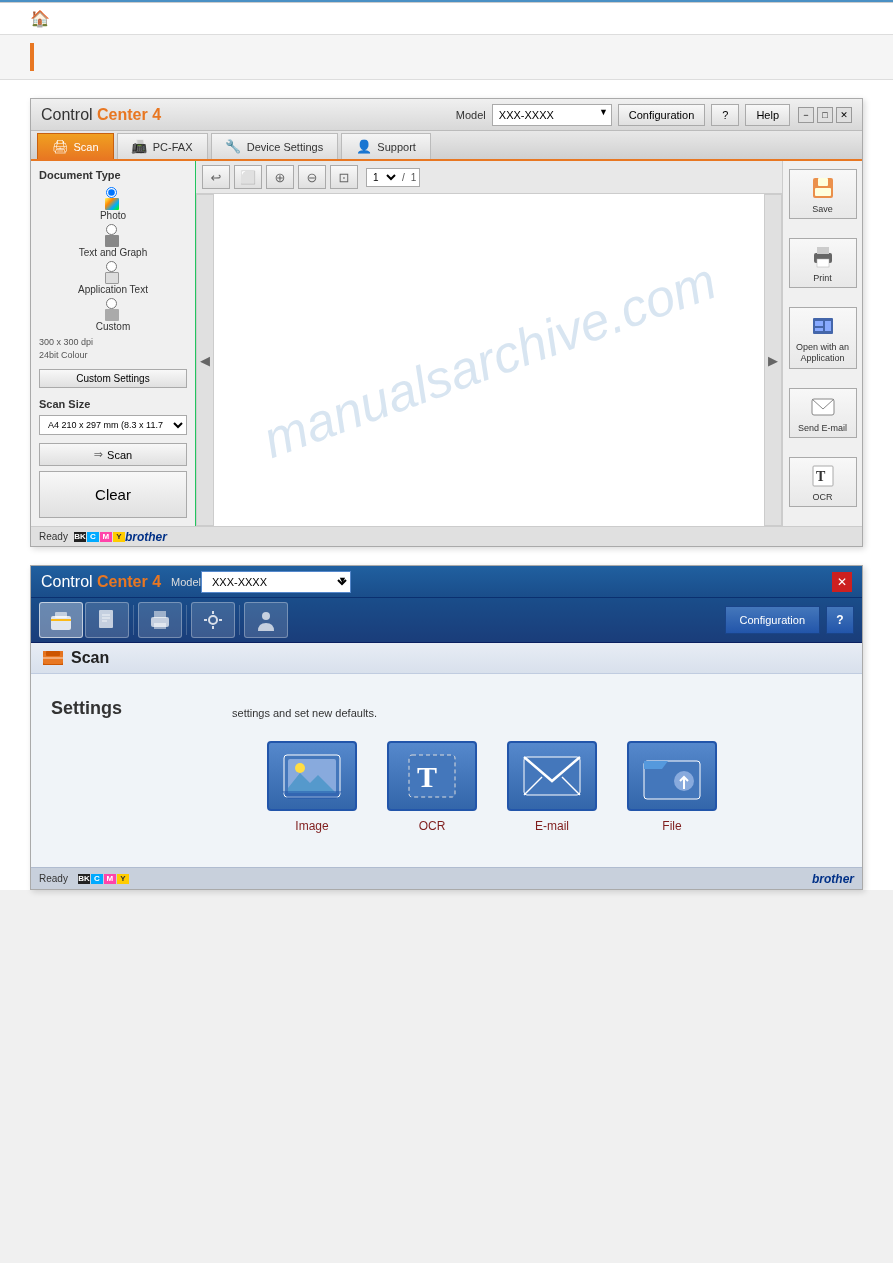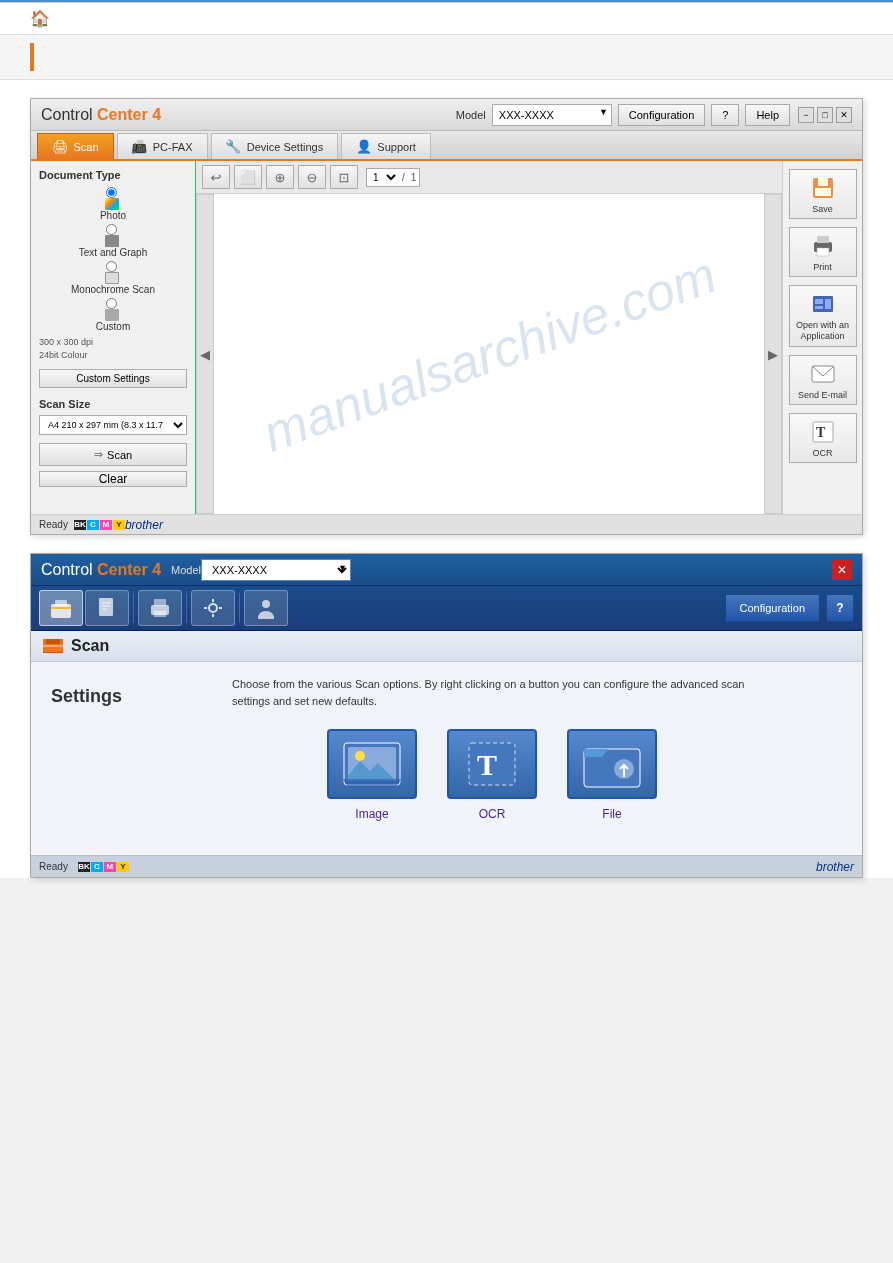--- a/index.html
+++ b/index.html
@@ -232,22 +232,22 @@
       margin-bottom: 5px;
     }
     .scan-btn-icon {
       margin-right: 4px;
       color: #666;
     }
     .clear-btn {
       width: 100%;
       background: linear-gradient(to bottom, #f8f8f8, #e0e0e0);
       border: 1px solid #aaa;
-      padding: 0;
-      font-size: 12px;
+      padding: 14px;
+      font-size: 15px;
       cursor: pointer;
       text-align: center;
     }
 
     
     .center-area {
       flex: 1;
       display: flex;
       flex-direction: column;
     }
@@ -328,21 +328,21 @@
 
     
     .right-panel {
       width: 80px;
       background: #f0f0f0;
       border-left: 1px solid #ccc;
       display: flex;
       flex-direction: column;
       align-items: center;
       padding: 8px 4px;
-      gap: 8px;
+      gap: 19px;
     }
     .action-btn {
       width: 68px;
       background: linear-gradient(to bottom, #f8f8f8, #e8e8e8);
       border: 1px solid #aaa;
       display: flex;
       flex-direction: column;
       align-items: center;
       padding: 4px 2px;
       cursor: pointer;
@@ -383,21 +383,21 @@
       font-size: 8px;
       font-weight: bold;
       display: flex;
       align-items: center;
       justify-content: center;
     }
     .brother-logo {
       font-size: 12px;
       font-style: italic;
       color: #003087;
-      font-weight: normal;
+      font-weight: bold;
     }
 
     
     .window2 {
       margin: 10px 30px 18px 30px;
       border: 1px solid #aaa;
       background: #fff;
       box-shadow: 2px 2px 6px rgba(0,0,0,0.15);
     }
     .titlebar2 {
@@ -557,21 +557,21 @@
       border: 2px solid #2255aa;
       border-radius: 4px;
       display: flex;
       align-items: center;
       justify-content: center;
       color: #fff;
       font-size: 32px;
     }
     .scan-action-label {
       font-size: 12px;
-      color: #4c1d95;
+      color: #7f1d1d;
       text-align: center;
     }
     .settings-label {
       font-size: 18px;
       color: #333;
       font-weight: bold;
       margin-right: 20px;
       align-self: flex-start;
       margin-top: 10px;
     }
@@ -661,21 +661,21 @@
           <span>Photo</span>
         </div>
         <div class="radio-option">
           <input type="radio" name="doctype" style="">
           <span style="display:inline-block;width:14px;height:12px;background:#888;margin-right:3px;border-radius:1px;"></span>
           <span>Text and Graph</span>
         </div>
         <div class="radio-option">
           <input type="radio" name="doctype" style="">
           <span style="display:inline-block;width:14px;height:12px;background:#ddd;border:1px solid #999;margin-right:3px;border-radius:1px;"></span>
-          <span>Monochrome Scan</span>
+          <span>Application Text</span>
         </div>
         <div class="radio-option">
           <input type="radio" name="doctype" style="">
           <span style="display:inline-block;width:14px;height:12px;background:#aaa;margin-right:3px;border-radius:1px;"></span>
           <span>Custom</span>
         </div>
         <div class="spec-text">
           <span>300 x 300 dpi</span><br>
           <span>24bit Colour</span>
         </div>
@@ -855,21 +855,21 @@
             </svg>
         </div>
         <span class="scan-section-title">Scan</span>
       </div>
 
       <div class="scan-content">
         <div class="scan-content-row">
           <span class="settings-label">Settings</span>
           <div style="flex:1;">
             <div class="scan-description">
-              <span>Choose from the various Scan options. By right clicking on a button you can configure the advanced scan</span><br>
+              <br>
               <span>settings and set new defaults.</span>
             </div>
             <div class="scan-icons-row">
 
               <div class="scan-action-item">
                 <div class="scan-action-icon">
                   <svg width="60" height="46" viewBox="0 0 60 46">
                     <rect x="2" y="2" width="56" height="42" rx="3" fill="#4477bb" stroke="#fff" stroke-width="1"></rect>
                     <rect x="6" y="6" width="48" height="34" rx="2" fill="#88aadd"></rect>
                     <path d="M6 35 L18 20 L28 30 L36 22 L54 40 L6 40 Z" fill="#5599cc"></path>
@@ -883,20 +883,31 @@
               <div class="scan-action-item">
                 <div class="scan-action-icon" style="background: linear-gradient(to bottom, #5588cc, #3366aa);">
                   <svg width="50" height="46" viewBox="0 0 50 46">
                     <rect x="2" y="2" width="46" height="42" rx="3" fill="#4477bb" stroke="#ddd" stroke-width="1" stroke-dasharray="4,3"></rect>
                     <text x="10" y="34" font-size="30" font-weight="bold" fill="#fff" font-family="serif">T</text>
                   </svg>
                 </div>
                 <span class="scan-action-label">OCR</span>
               </div>
 
+              <div class="scan-action-item">
+                <div class="scan-action-icon">
+                  <svg width="60" height="46" viewBox="0 0 60 46">
+                    <rect x="2" y="4" width="56" height="38" rx="3" fill="#4477bb" stroke="#fff" stroke-width="1"></rect>
+                    <polyline points="2,4 30,28 58,4" fill="none" stroke="#fff" stroke-width="2.5"></polyline>
+                    <line x1="2" y1="42" x2="20" y2="24" stroke="#fff" stroke-width="1.5"></line>
+                    <line x1="58" y1="42" x2="40" y2="24" stroke="#fff" stroke-width="1.5"></line>
+                  </svg>
+                </div>
+                <span class="scan-action-label">E-mail</span>
+              </div>
 
               <div class="scan-action-item">
                 <div class="scan-action-icon">
                   <svg width="60" height="50" viewBox="0 0 60 50">
                     <rect x="2" y="10" width="56" height="38" rx="3" fill="#4477bb" stroke="#fff" stroke-width="1"></rect>
                     <path d="M2 10 L2 18 L20 18 L26 10 Z" fill="#5599dd"></path>
                     <circle cx="42" cy="30" r="10" fill="#88aadd"></circle>
                     <polyline points="38,30 42,26 46,30" fill="none" stroke="#fff" stroke-width="2"></polyline>
                     <line x1="42" y1="26" x2="42" y2="38" stroke="#fff" stroke-width="2"></line>
                   </svg>

